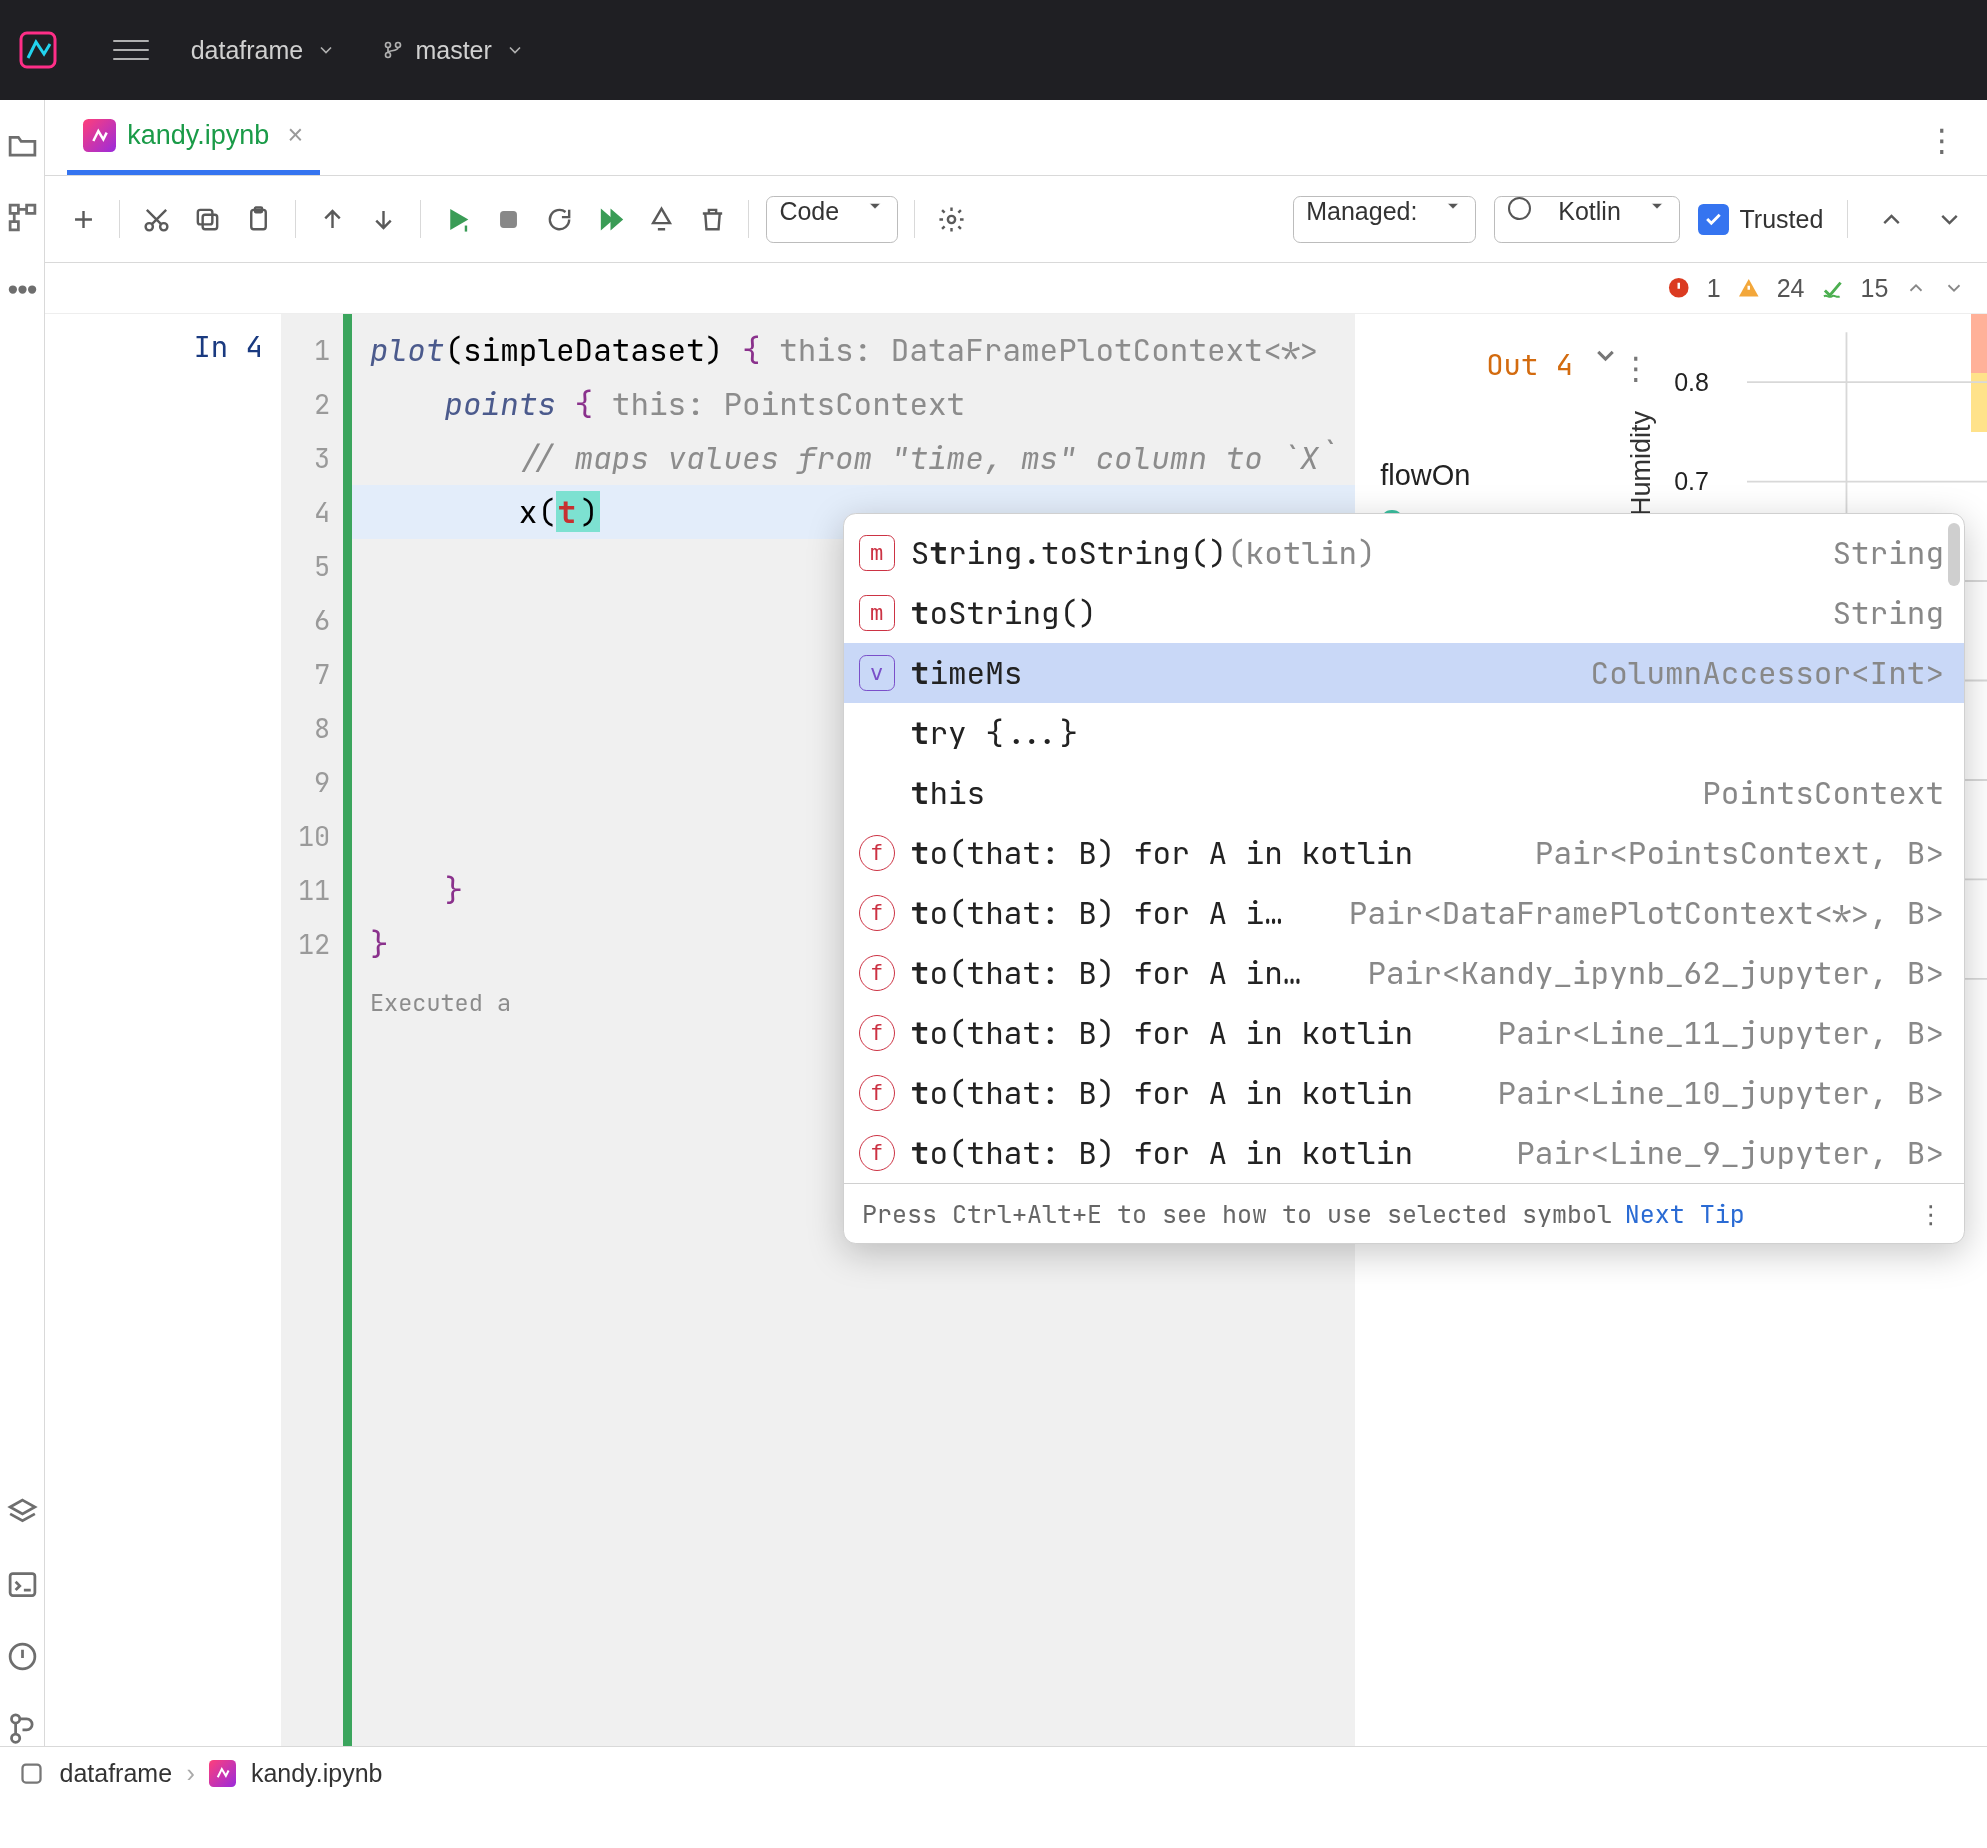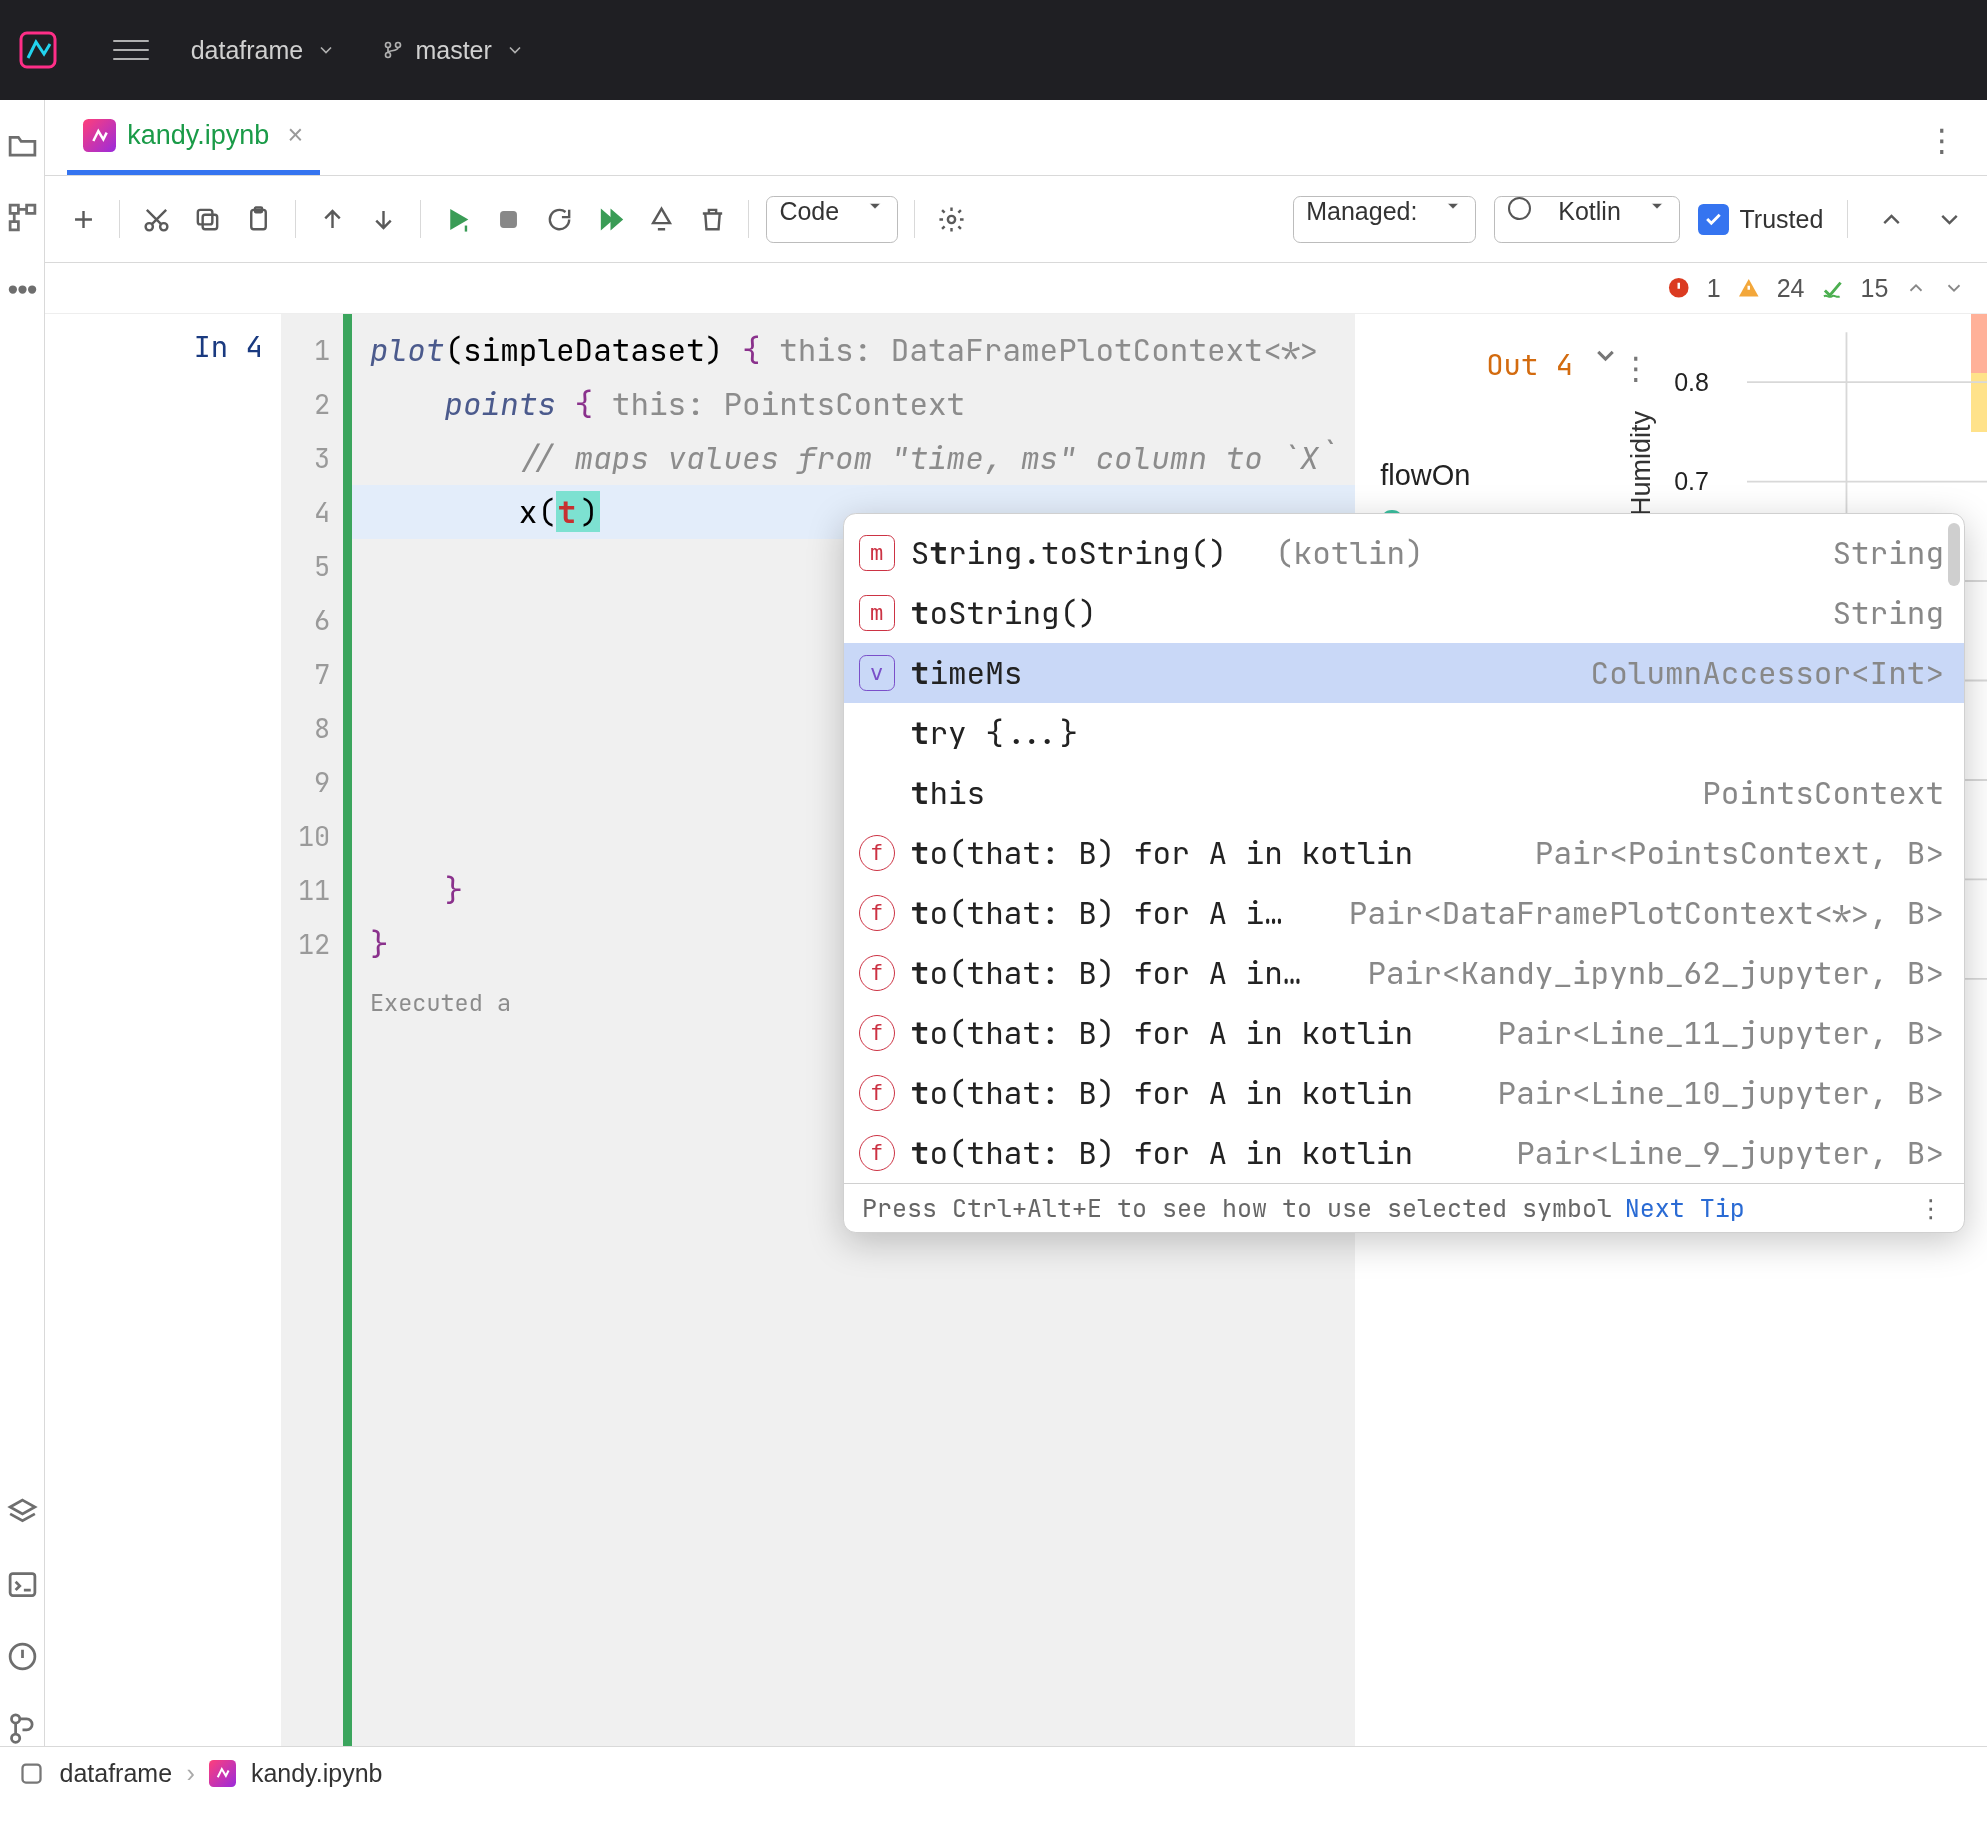--- a/index.html
+++ b/index.html
@@ -94,24 +94,24 @@
   .popup-list { max-height:669px; overflow:hidden; padding:9px 0 0 0; position:relative; }
   .prow { display:flex; align-items:center; height:60px; padding:0 20px 0 14.5px; font-family:"JetBrains Mono",monospace; font-size:31px; gap:16.3px; }
   .prow.sel { background:var(--highlight-row); }
   .pbadge { width:36px; height:36px; border-radius:7.2px; display:flex; align-items:center; justify-content:center; font-size:22px; font-family:monospace; }
   .pbadge.m { border:1.8px solid #c34; color:#c34; }
   .pbadge.v { border:1.8px solid #7a4fc9; color:#7a4fc9; }
   .pbadge.f { border:1.8px solid #c34; color:#c34; border-radius:50%; }
   .pbadge.none { border:none; }
   .ptext { flex:1; display:flex; align-items:center; gap:0; color:#222; }
   .ptext .b { font-weight:700; }
-  .ptext .dim { color:#888;margin-left:48px; }
+  .ptext .dim { color:#888; }
   .pret { color:#888; white-space:nowrap; }
   .popup-scroll { position:absolute; right:3.6px; top:9px; width:12.7px; height:63px; background:#cfcfcf; border-radius:7.2px; }
-  .popup-foot { height:49px; border-top:0.9px solid var(--popup-border); display:flex; align-items:center; padding:0 18px; font-size:25px; color:#666; gap:12.7px; }
+  .popup-foot { height:60px; border-top:0.9px solid var(--popup-border); display:flex; align-items:center; padding:0 18px; font-size:25px; color:#666; gap:12.7px; }
   .popup-foot a { color:var(--link); text-decoration:none; }
   .popup-foot .fmore { margin-left:auto; letter-spacing:2.7px; font-size:25px; cursor:pointer; }
   
   .out-cell { display:flex; padding:0 0 0 100px; margin-top:18px; }
   .out-toggle { width:29px; height:29px; margin-top:9px; color:#777; }
   .out-more { margin-left:auto; padding:18px 36px 0 0; color:#777; font-size:31px; letter-spacing:2.7px; cursor:pointer; }
   .out-body { flex:1; position:relative; }
   .chart { position:relative; height:697px; width:100%; }
   .yaxis-label { position:absolute; left:5.4px; top:271px; transform:rotate(-90deg); transform-origin:left top; font-size:27px; color:#333; }
   .ytick { position:absolute; left:54px; font-size:25px; color:#222; transform:translateY(-50%); }

